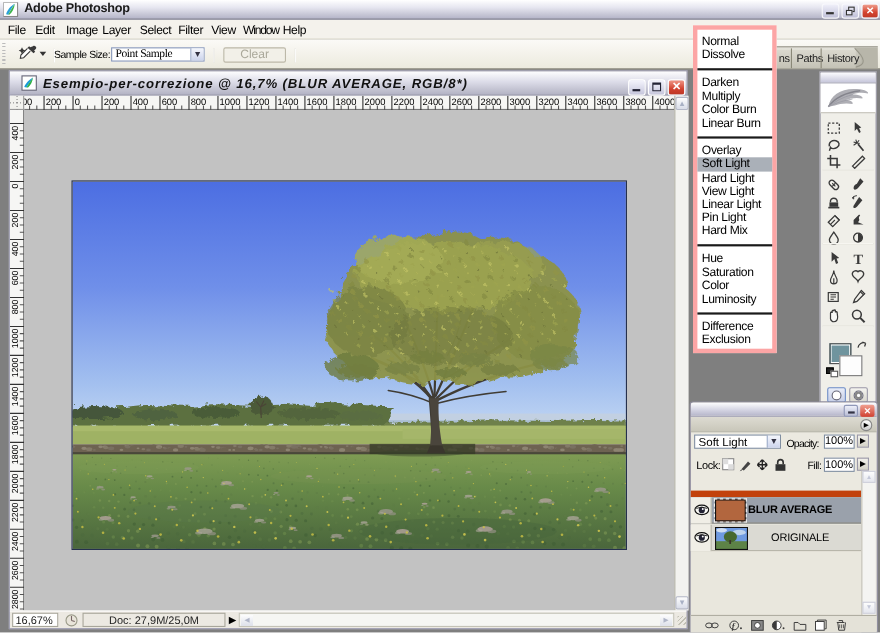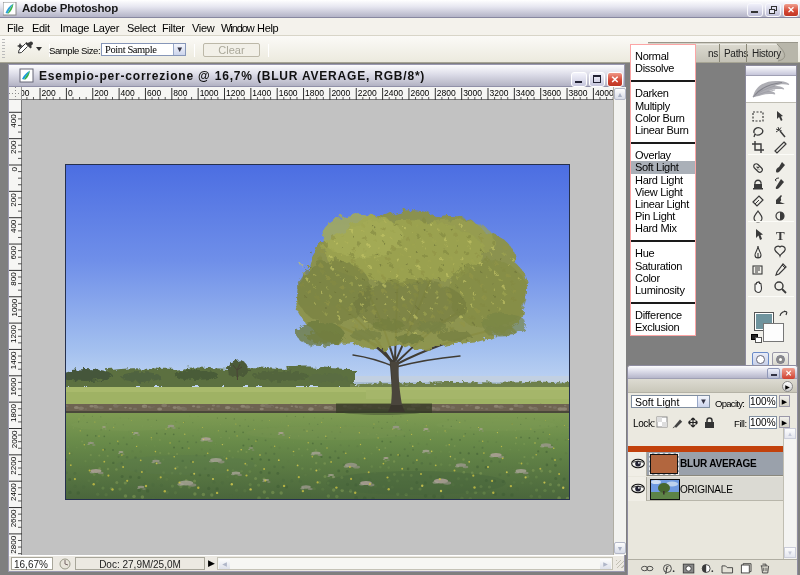--- a/index.html
+++ b/index.html
@@ -16,21 +16,21 @@
 #docwin{left:8px;top:64px;width:617px;height:508px;background:#c2c2c2;border:1px solid #9a98b0;box-shadow:0 0 0 1px #c8c8d8 inset;}
 #doctitle{left:0px;top:0px;width:615px;height:22px;background:linear-gradient(#fdfdfe,#dcdce8 45%,#bebecd 85%,#b2b2c4);border-bottom:1px solid #9090a8;}
 #doctxt{left:30px;top:4px;font-weight:bold;font-size:12px;color:#111;}
 .dbtn{position:absolute;top:7px;width:16px;height:15px;border-radius:3px;border:1px solid #ffffff;}
 #hruler{left:0px;top:22px;width:605px;height:13px;background:#f6f6f4;border-bottom:1px solid #777;}
 #vruler{left:0px;top:35px;width:13px;height:455px;background:#f6f6f4;border-right:1px solid #777;}
 #canvas{left:13px;top:35px;width:591px;height:455px;background:#c2c2c2;overflow:hidden;}
 #vsb{left:604px;top:22px;width:13px;height:468px;background:#f2f2ef;border-left:1px solid #b0aea4;}
 #statusbar{left:0px;top:490px;width:615px;height:16px;background:#ece9e2;border-top:1px solid #fff;font-size:10px;color:#222;}
 
-#bmenu{z-index:60;left:630px;top:44px;width:66px;background:#fff;border:1px solid #fca5a5;font-size:11px;letter-spacing:-0.3px;color:#000;}
+#bmenu{z-index:60;left:630px;top:23px;width:76px;background:#fff;border:4px solid #fca5a5;font-size:11px;letter-spacing:-0.3px;color:#000;}
 #bmenu .grp{border-bottom:2px solid #1a1a1a;padding:5px 0 6px 0;}
 #bmenu .grp:last-child{border-bottom:none;padding-bottom:1px;}
 #bmenu .it{padding:0px 4px;height:12.2px;line-height:12.2px;white-space:nowrap;}
 #bmenu .sel{background:#aab0b8;}
 
 #toolbox{left:745px;top:65px;width:52px;height:301px;background:#f0efe9;border:1px solid #8c8a9c;}
 #tbtitle{left:0;top:0;width:50px;height:10px;background:linear-gradient(#fcfcfe,#c6c6da);border-bottom:1px solid #a0a0b4;}
 #feather{left:0;top:10px;width:50px;height:27px;background:#fff;border-bottom:1px solid #c0beb4;}
 .trow{position:absolute;width:50px;height:15px;}
 .tico{position:absolute;width:15px;height:13px;top:1px;}
@@ -110,21 +110,21 @@
       <path d="M1,1 Q16,15 2,18" stroke="#98968a" fill="none"></path>
     </svg>
 
   <div id="docwin" class="abs">
     <div id="doctitle" class="abs"></div>
     <svg class="abs" style="left:10px;top:3px" width="16" height="16" viewBox="0 0 16 16">
         <rect x="1" y="1" width="13" height="13" fill="#fff" stroke="#667"></rect>
         <path d="M3,11 C5,7 7,5 11,2.5 C9,6 7,8 5,11.5 Z" fill="#1a9cd8"></path>
         <path d="M5,11.5 C7,8 9,5.5 11,2.5 C10.5,6.5 9,9.5 6.5,11.5 Z" fill="#30b048"></path>
       </svg>
-    <div id="doctxt" class="abs" style="letter-spacing:0.8px;">Esempio-per-correzione @ 16,7% (BLUR AVERAGE, RGB/8*)</div>
+    <div id="doctxt" class="abs" style="letter-spacing:0.8px;font-style:italic;">Esempio-per-correzione @ 16,7% (BLUR AVERAGE, RGB/8*)</div>
     <div class="dbtn" style="left:562px;background:linear-gradient(#f4f4fc,#c6c6dc);">
         <div style="position:absolute;left:3px;bottom:3px;width:7px;height:2px;background:#223;"></div>
       </div>
     <div class="dbtn" style="left:580px;background:linear-gradient(#f4f4fc,#c6c6dc);">
         <div style="position:absolute;left:3px;top:2px;width:8px;height:8px;border:1px solid #223;border-top-width:2px;"></div>
       </div>
     <div class="dbtn" style="left:598px;background:linear-gradient(#f09888,#d24230 60%,#bc3624);color:#fff;font-weight:bold;text-align:center;line-height:13px;font-size:10px;">✕</div>
     <div id="hruler" class="abs"><svg width="605" height="13" id="hrulersvg">
           <line x1="4.7" y1="0" x2="4.7" y2="13" stroke="#333" stroke-width="1"></line>
           <text x="6.2" y="8" font-size="8.5" font-family="Liberation Sans" fill="#000">400</text>
@@ -1884,21 +1884,21 @@
           </div>
         <svg style="position:absolute;left:22px;top:2px" width="30" height="21" viewBox="0 0 30 21">
             <rect width="30" height="21" fill="#6f9ae0"></rect>
             <rect y="13" width="30" height="8" fill="#5d8347"></rect>
             <ellipse cx="6" cy="3" rx="5" ry="2" fill="#cfdef2"></ellipse>
             <ellipse cx="22" cy="5" rx="6" ry="2.5" fill="#bdd2ec"></ellipse>
             <ellipse cx="14" cy="9" rx="6" ry="5" fill="#47682f"></ellipse>
             <rect x="13" y="12" width="1.6" height="3.5" fill="#3a332a"></rect>
             <rect x="0.5" y="0.5" width="29" height="20" fill="none" stroke="#111"></rect>
           </svg>
-        <div style="position:absolute;left:52px;top:7px;font-size:10px;letter-spacing:-0.2px;color:#000;">ORIGINALE</div>
+        <div style="position:absolute;left:52px;top:7px;font-size:10px;letter-spacing:-0.2px;color:#000;padding-left:21px;">ORIGINALE</div>
       </div>
     </div>
     <div id="lsb" class="abs">
       <div style="position:absolute;left:0px;top:0px;width:12px;height:11px;background:linear-gradient(#fdfdfd,#e4e6ee);border:1px solid #ccceda;color:#c4c8d8;font-size:6px;text-align:center;line-height:10px;">▲</div>
       <div style="position:absolute;left:0px;top:119px;width:12px;height:11px;background:linear-gradient(#fdfdfd,#e4e6ee);border:1px solid #ccceda;color:#c4c8d8;font-size:6px;text-align:center;line-height:10px;">▼</div>
     </div>
     <div id="lbottom" class="abs"><svg width="169" height="16" id="lbicons">
           <g transform="translate(6,1.5) scale(0.88)">
             <g stroke="#3a3a3a" fill="none">
               <ellipse cx="12" cy="8" rx="3.5" ry="2.5"></ellipse>

